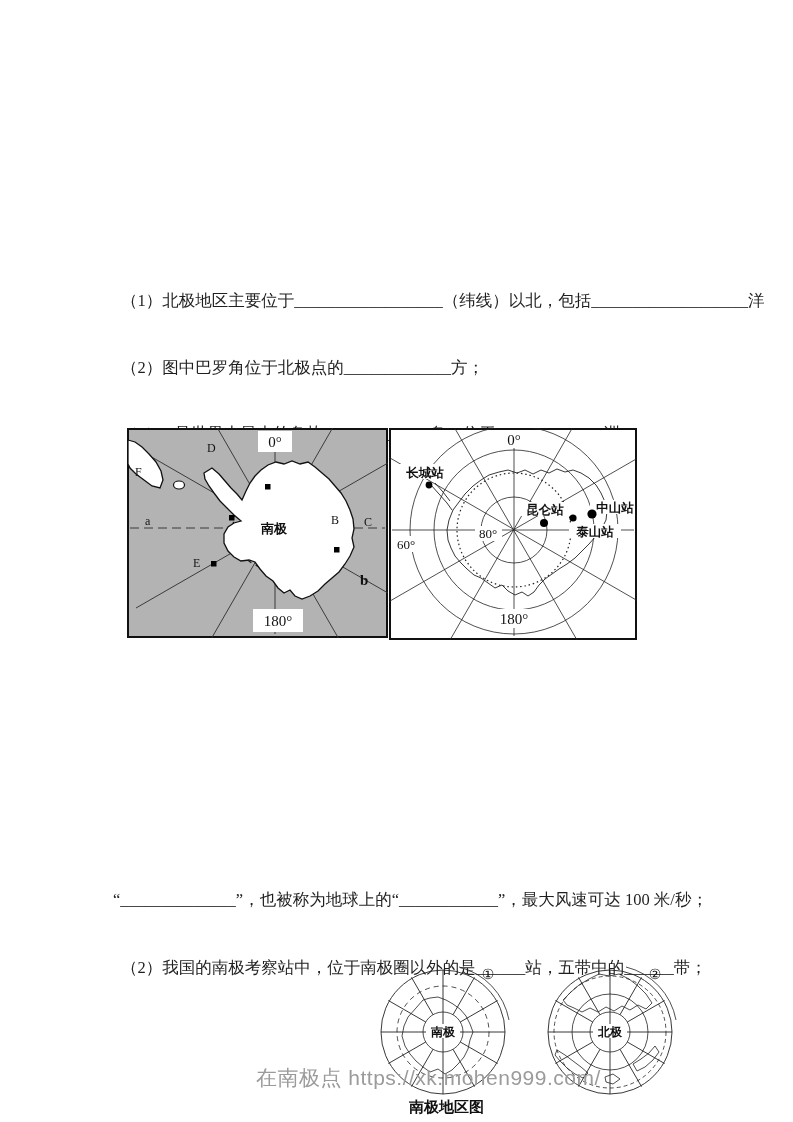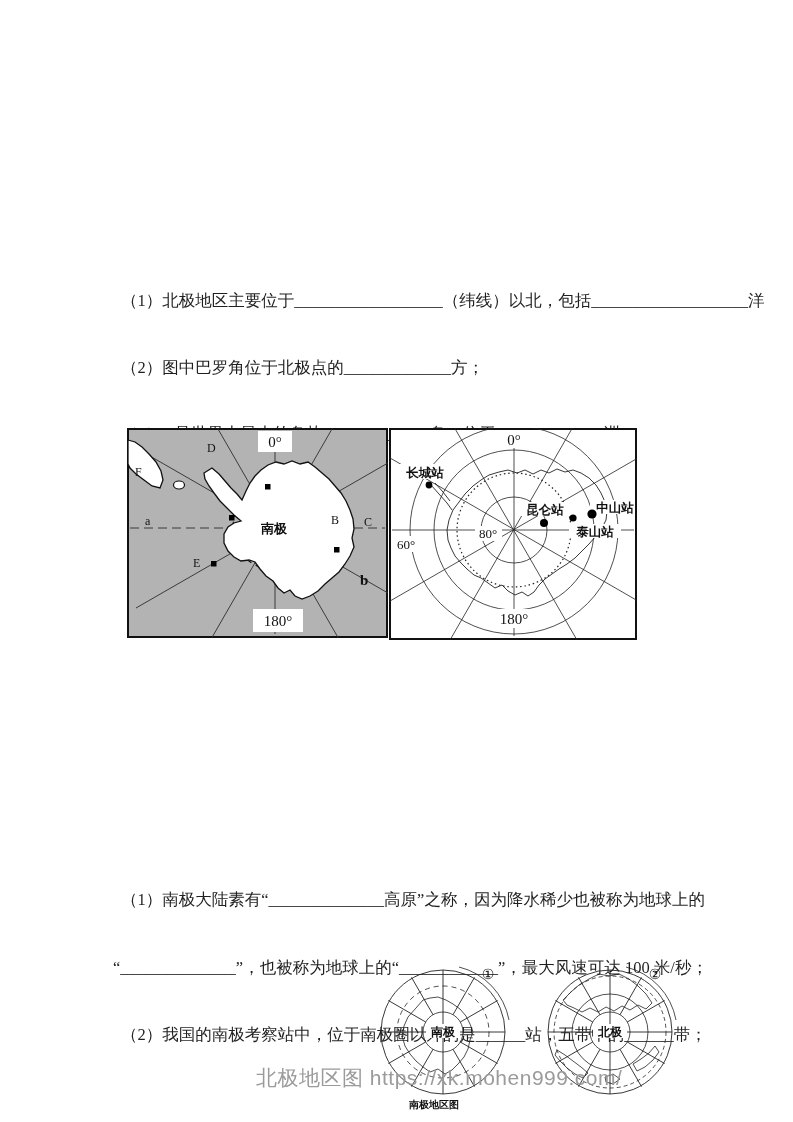--- a/index.html
+++ b/index.html
@@ -15,21 +15,21 @@
   .ind-opt { padding-left:32px; }
   .map { position:absolute; }
   svg text { font-family:"Liberation Serif","DejaVu Serif",serif; fill:#111; }
   .letter { font-size:12px; }
   .meridian { font-size:15px; }
   .pole-label { font-size:13px; font-weight:bold; }
   .station-label { font-size:12.5px; font-weight:bold; }
   .lat-label { font-size:13px; }
   .badge-label { font-size:14px; }
   .small-pole { font-size:12px; font-weight:bold; }
-  .caption { position:absolute; font-size:10px; font-weight:bold; color:#111; }
+  .caption { position:absolute; font-size:15px; font-weight:bold; color:#111; }
   .watermark {
     position:absolute; left:256px; top:1064px; z-index:20;
     font-family:"Liberation Sans","DejaVu Sans",sans-serif;
     font-size:21px; letter-spacing:0.5px;
   }
 </style>
 </head>
 <body>
 
 <div class="page">
@@ -112,21 +112,20 @@
     <text x="125" y="196" text-anchor="middle" class="meridian">180°</text>
     <text x="17" y="121" text-anchor="middle" class="lat-label">60°</text>
     <text x="99" y="110" text-anchor="middle" class="lat-label">80°</text>
     <text x="36" y="49" text-anchor="middle" class="station-label">长城站</text>
     <text x="156" y="86" text-anchor="middle" class="station-label">昆仑站</text>
     <text x="226" y="84" text-anchor="middle" class="station-label">中山站</text>
     <text x="206" y="108" text-anchor="middle" class="station-label">泰山站</text>
   </svg>
 
   <div class="tblock tblock2" style="top:846px;">
-    <div class="line ind-q">（1）南极大陆素有“______________高原”之称，因为降水稀少也被称为地球上的</div>
     <div class="line">“______________”，也被称为地球上的“____________”，最大风速可达 100 米/秒；</div>
     <div class="line ind-q">（2）我国的南极考察站中，位于南极圈以外的是______站，五带中的______带；</div>
     
     
   </div>
 
   <svg class="map" style="left:378px; top:962px;" width="135" height="135" viewBox="0 0 135 135">
     <g stroke="#222" stroke-width="0.9" fill="none">
       <circle cx="65" cy="70" r="62"></circle>
       <circle cx="65" cy="70" r="46" stroke-dasharray="5 4" stroke-width="0.8"></circle>
@@ -173,15 +172,15 @@
       <polygon points="88,102 96,97 104,91 110,84 114,90 108,98 100,105 92,109"></polygon>
       <polygon points="60,115 68,112 75,117 68,122 61,120"></polygon>
     </g>
     <path d="M81,5 A67,67 0 0 1 131,58" fill="none" stroke="#222" stroke-width="0.8"></path>
     <rect x="48" y="62" width="34" height="14" fill="#fff"></rect>
     <text x="65" y="74" text-anchor="middle" class="small-pole">北极</text>
     <text x="110" y="17" text-anchor="middle" class="badge-label">②</text>
   </svg>
   <div class="caption" style="left:576px; top:1123px;font-style:italic;">北极地区图</div>
 
-  <div class="watermark" style="color:#9b9b9b;">北极地区图 https://xk.mohen999.com/</div>
+  <div class="watermark" style="color:#9b9b9b;">在南极点 https://xk.mohen999.com/</div>
 
 </div>
 
 </body></html>

